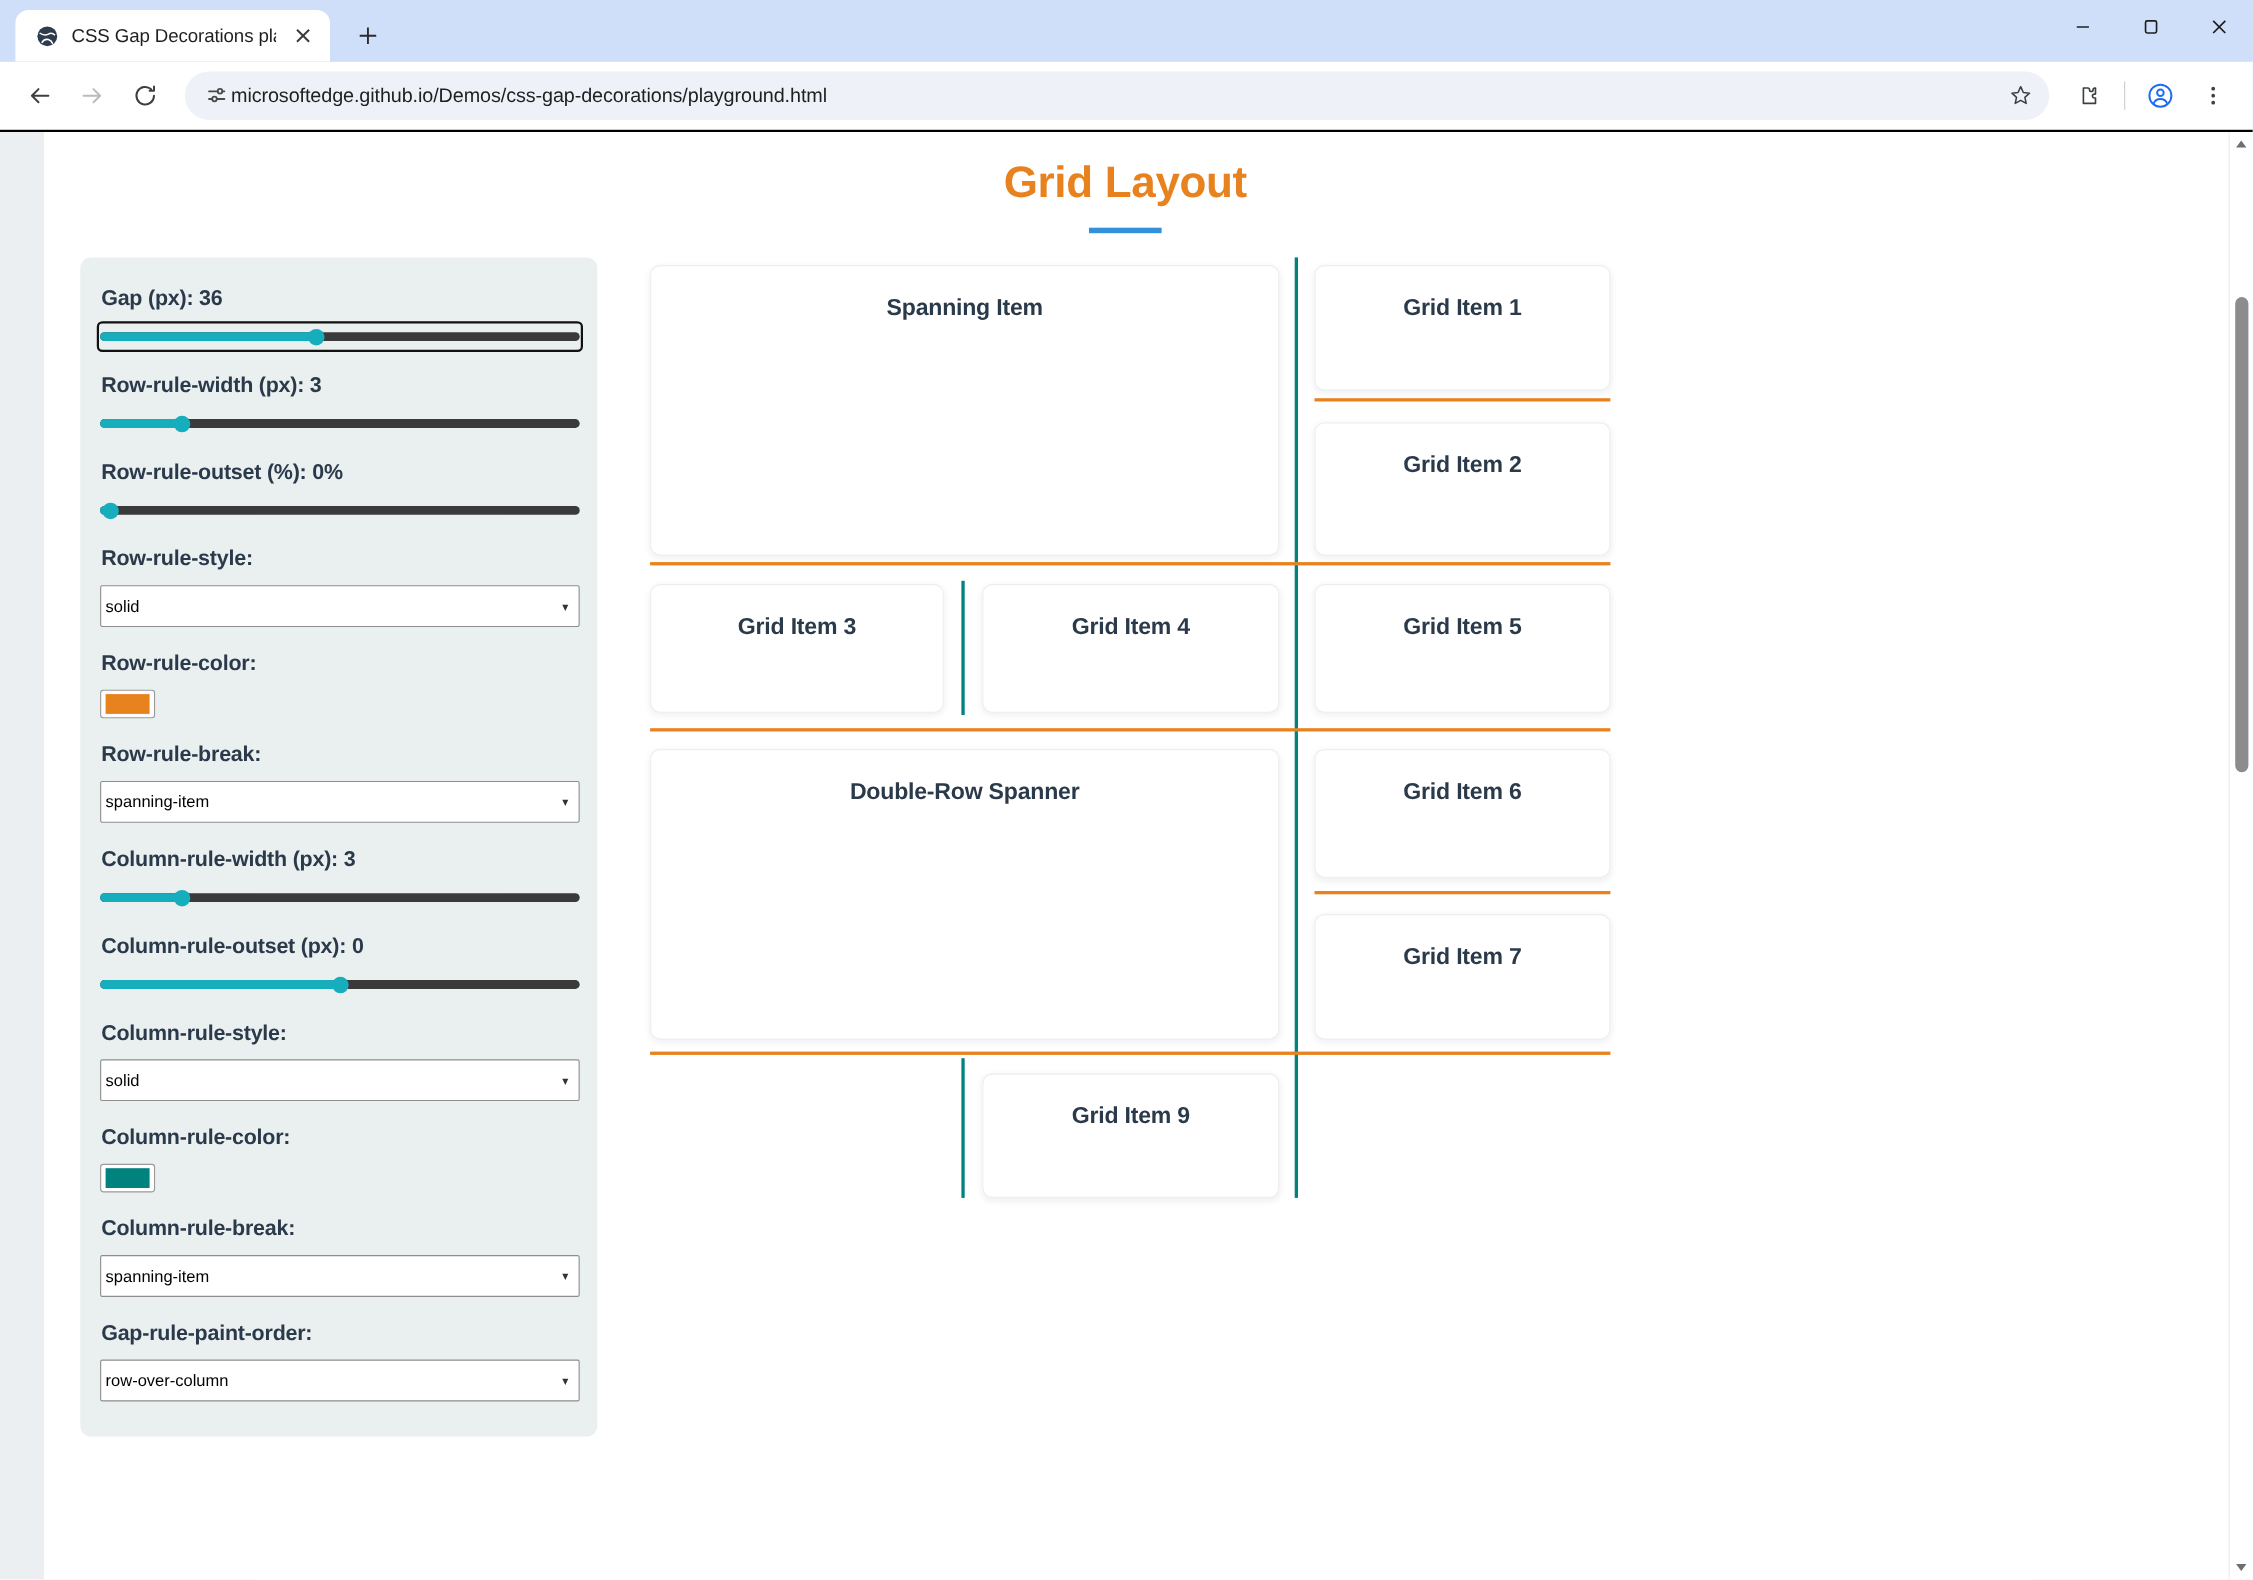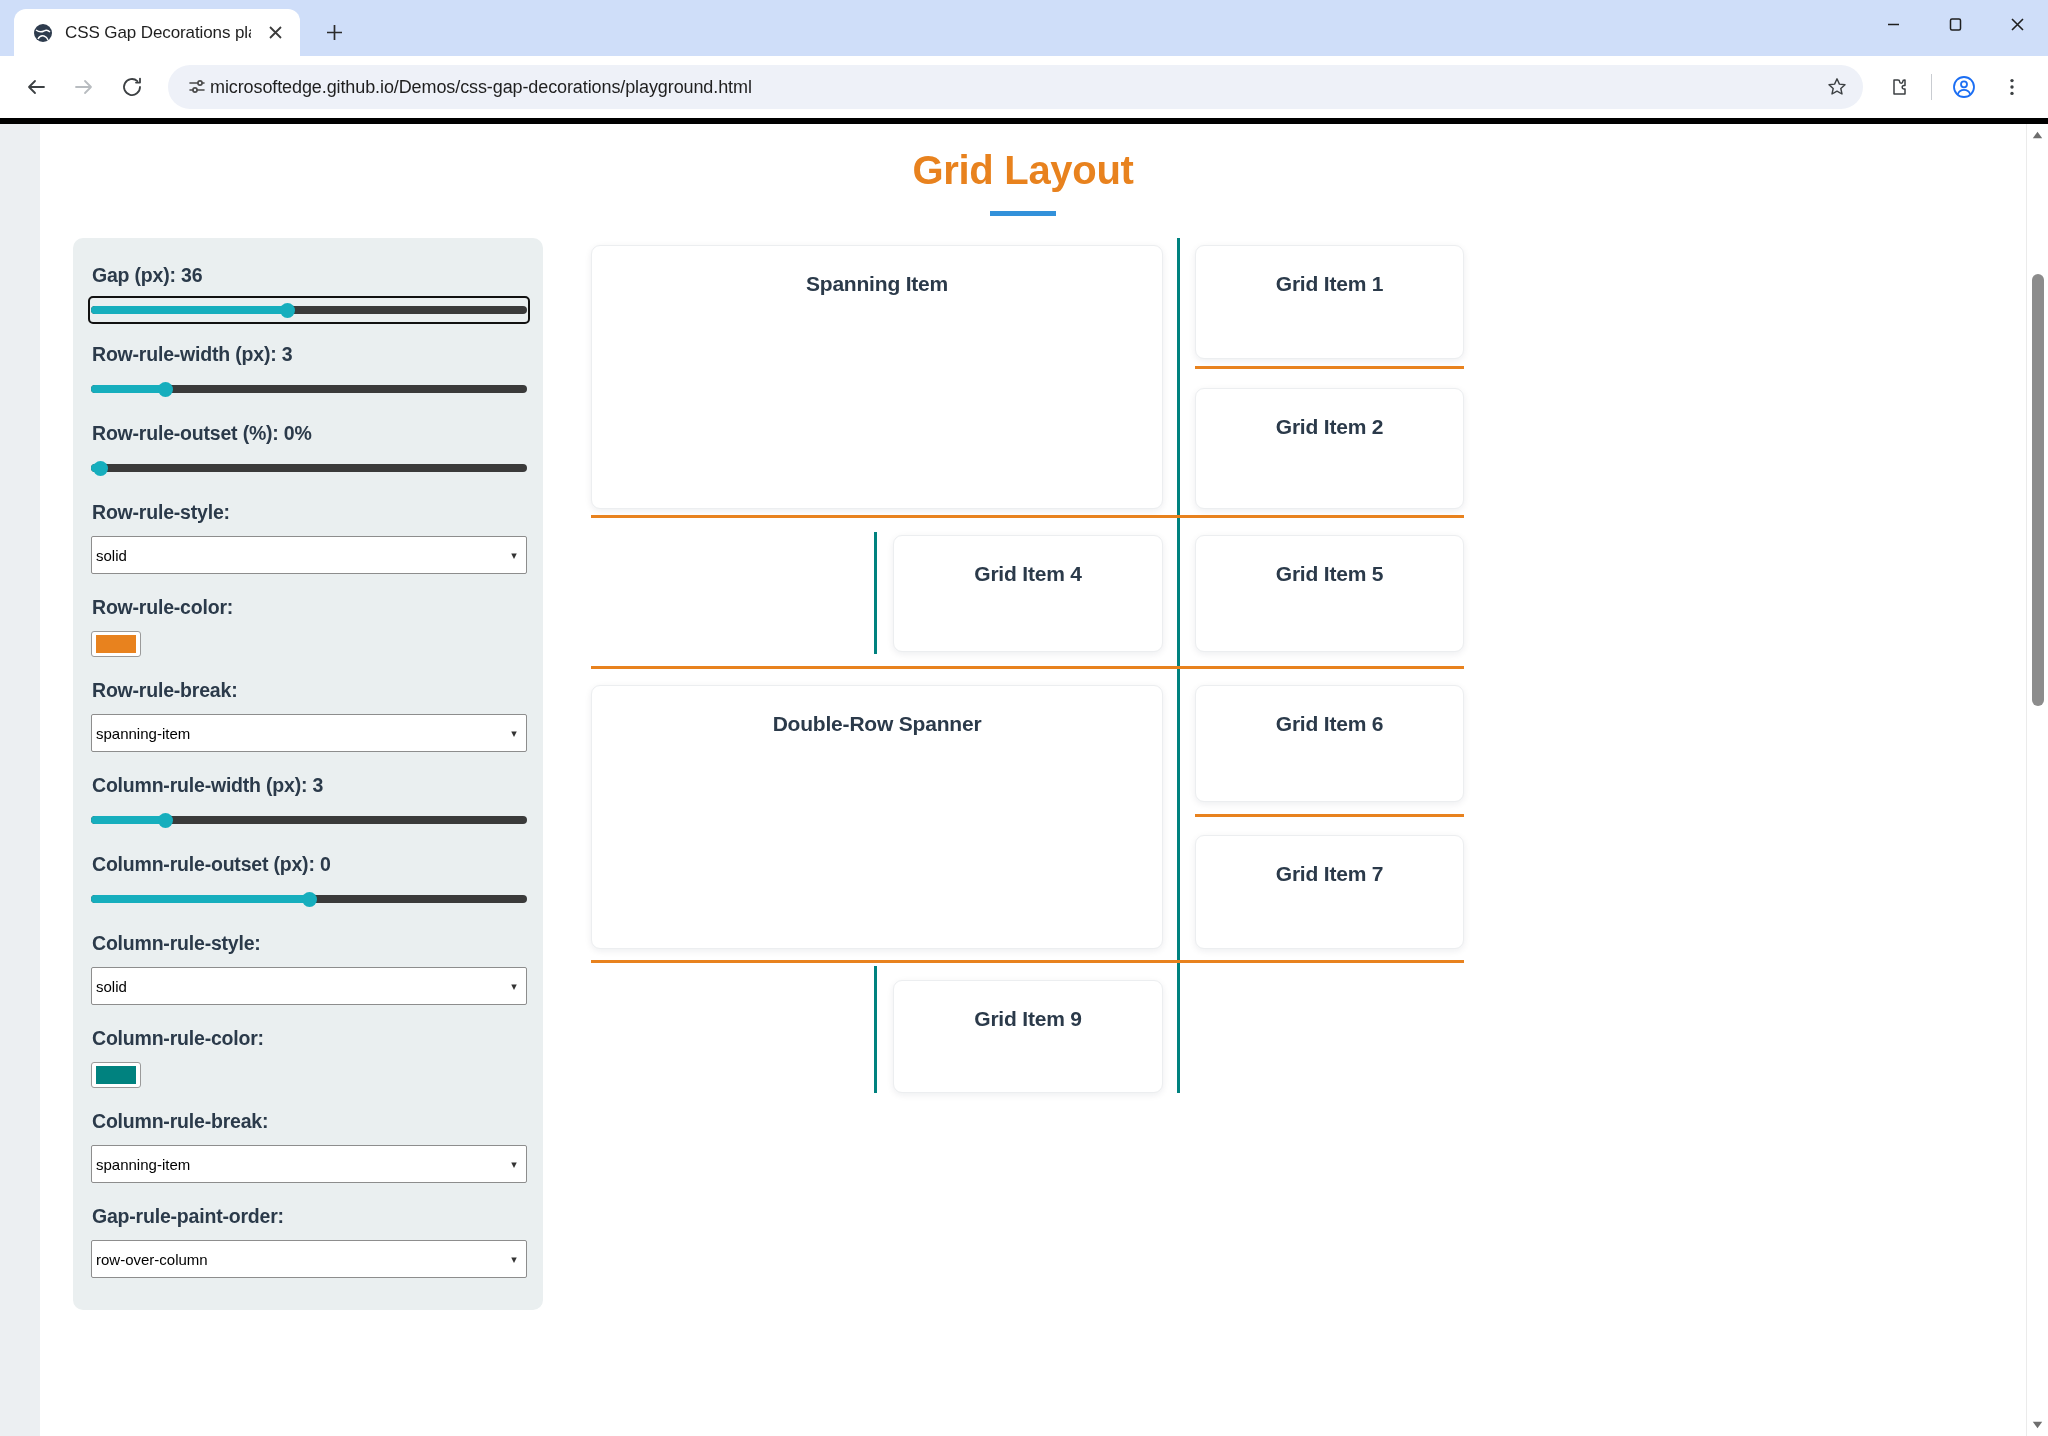--- a/index.html
+++ b/index.html
@@ -42,21 +42,21 @@
   .omni-url { flex: 1; font-size: 18px; color: #1f1f1f; white-space: nowrap;
               overflow: hidden; letter-spacing: -0.1px; }
   .omni-star { width: 36px; height: 36px; display:flex; align-items:center;
                justify-content:center; color:#3c4043; }
   .tb-icon { width: 44px; height: 44px; border-radius: 50%; display:flex;
              align-items:center; justify-content:center; color:#3c4043; }
   .tb-div { width: 1px; height: 26px; background: #c9ccd1; margin: 0 6px; }
 
   
   .viewport { flex: 1; position: relative; background: #ffffff;
-              border-top: 6px solid #000000; display: flex; overflow: hidden; }
+              border-top: 2px solid #000000; display: flex; overflow: hidden; }
   .page { flex: 1; background: #ffffff; position: relative; overflow: hidden;
           margin-left: 40px; margin-right: 42px; }
 
   .page-title { text-align: center; color: #E8821E; font-size: 40px; font-weight: bold;
                 margin-top: 24px; letter-spacing: -0.3px; }
   .title-rule { width: 66px; height: 5px; background: #3291DA; margin: 18px auto 0; }
 
   .content { display: flex; gap: 0; margin-top: 22px; }
 
   
@@ -339,20 +339,23 @@
           <div class="gcard" style="left:0; top:7px; width:572px; height:264px;justify-content:center;">
             <span>Spanning Item</span>
           </div>
           <div class="gcard" style="left:604px; top:7px; width:269px; height:114px;">
             <span>Grid Item 1</span>
           </div>
           <div class="gcard" style="left:604px; top:150px; width:269px; height:121px;text-align:center;">
             <span>Grid Item 2</span>
           </div>
 
+          <div class="gcard" style="left:0; top:297px; width:267px; height:117px;">
+            <span>Grid Item 3</span>
+          </div>
           <div class="gcard" style="left:302px; top:297px; width:270px; height:117px;">
             <span>Grid Item 4</span>
           </div>
           <div class="gcard" style="left:604px; top:297px; width:269px; height:117px;">
             <span>Grid Item 5</span>
           </div>
 
           <div class="gcard" style="left:0; top:447px; width:572px; height:264px;">
             <span>Double-Row Spanner</span>
           </div>

